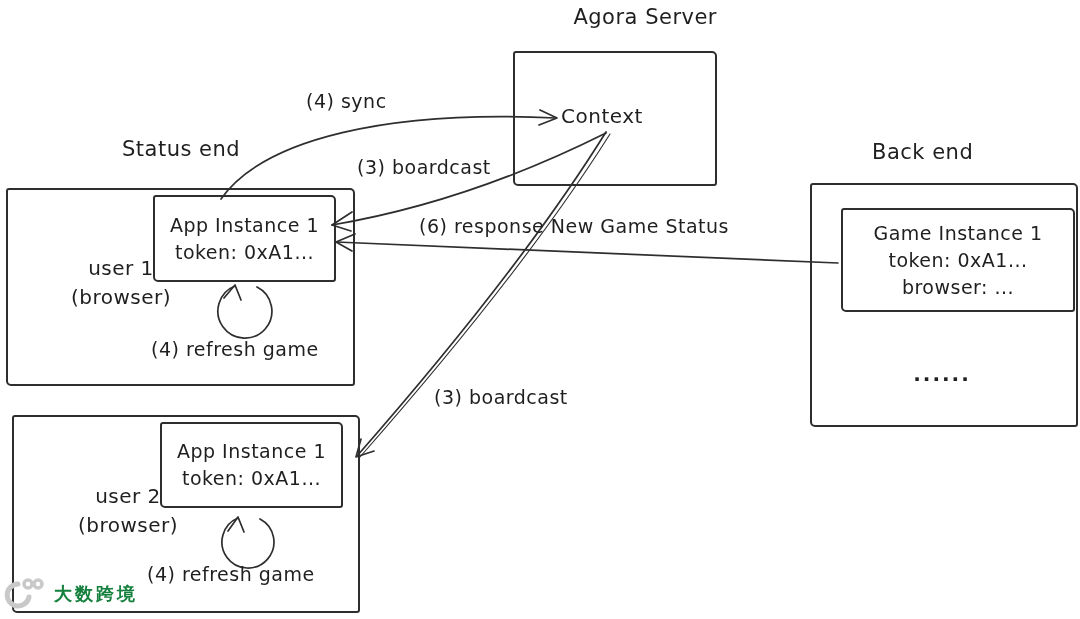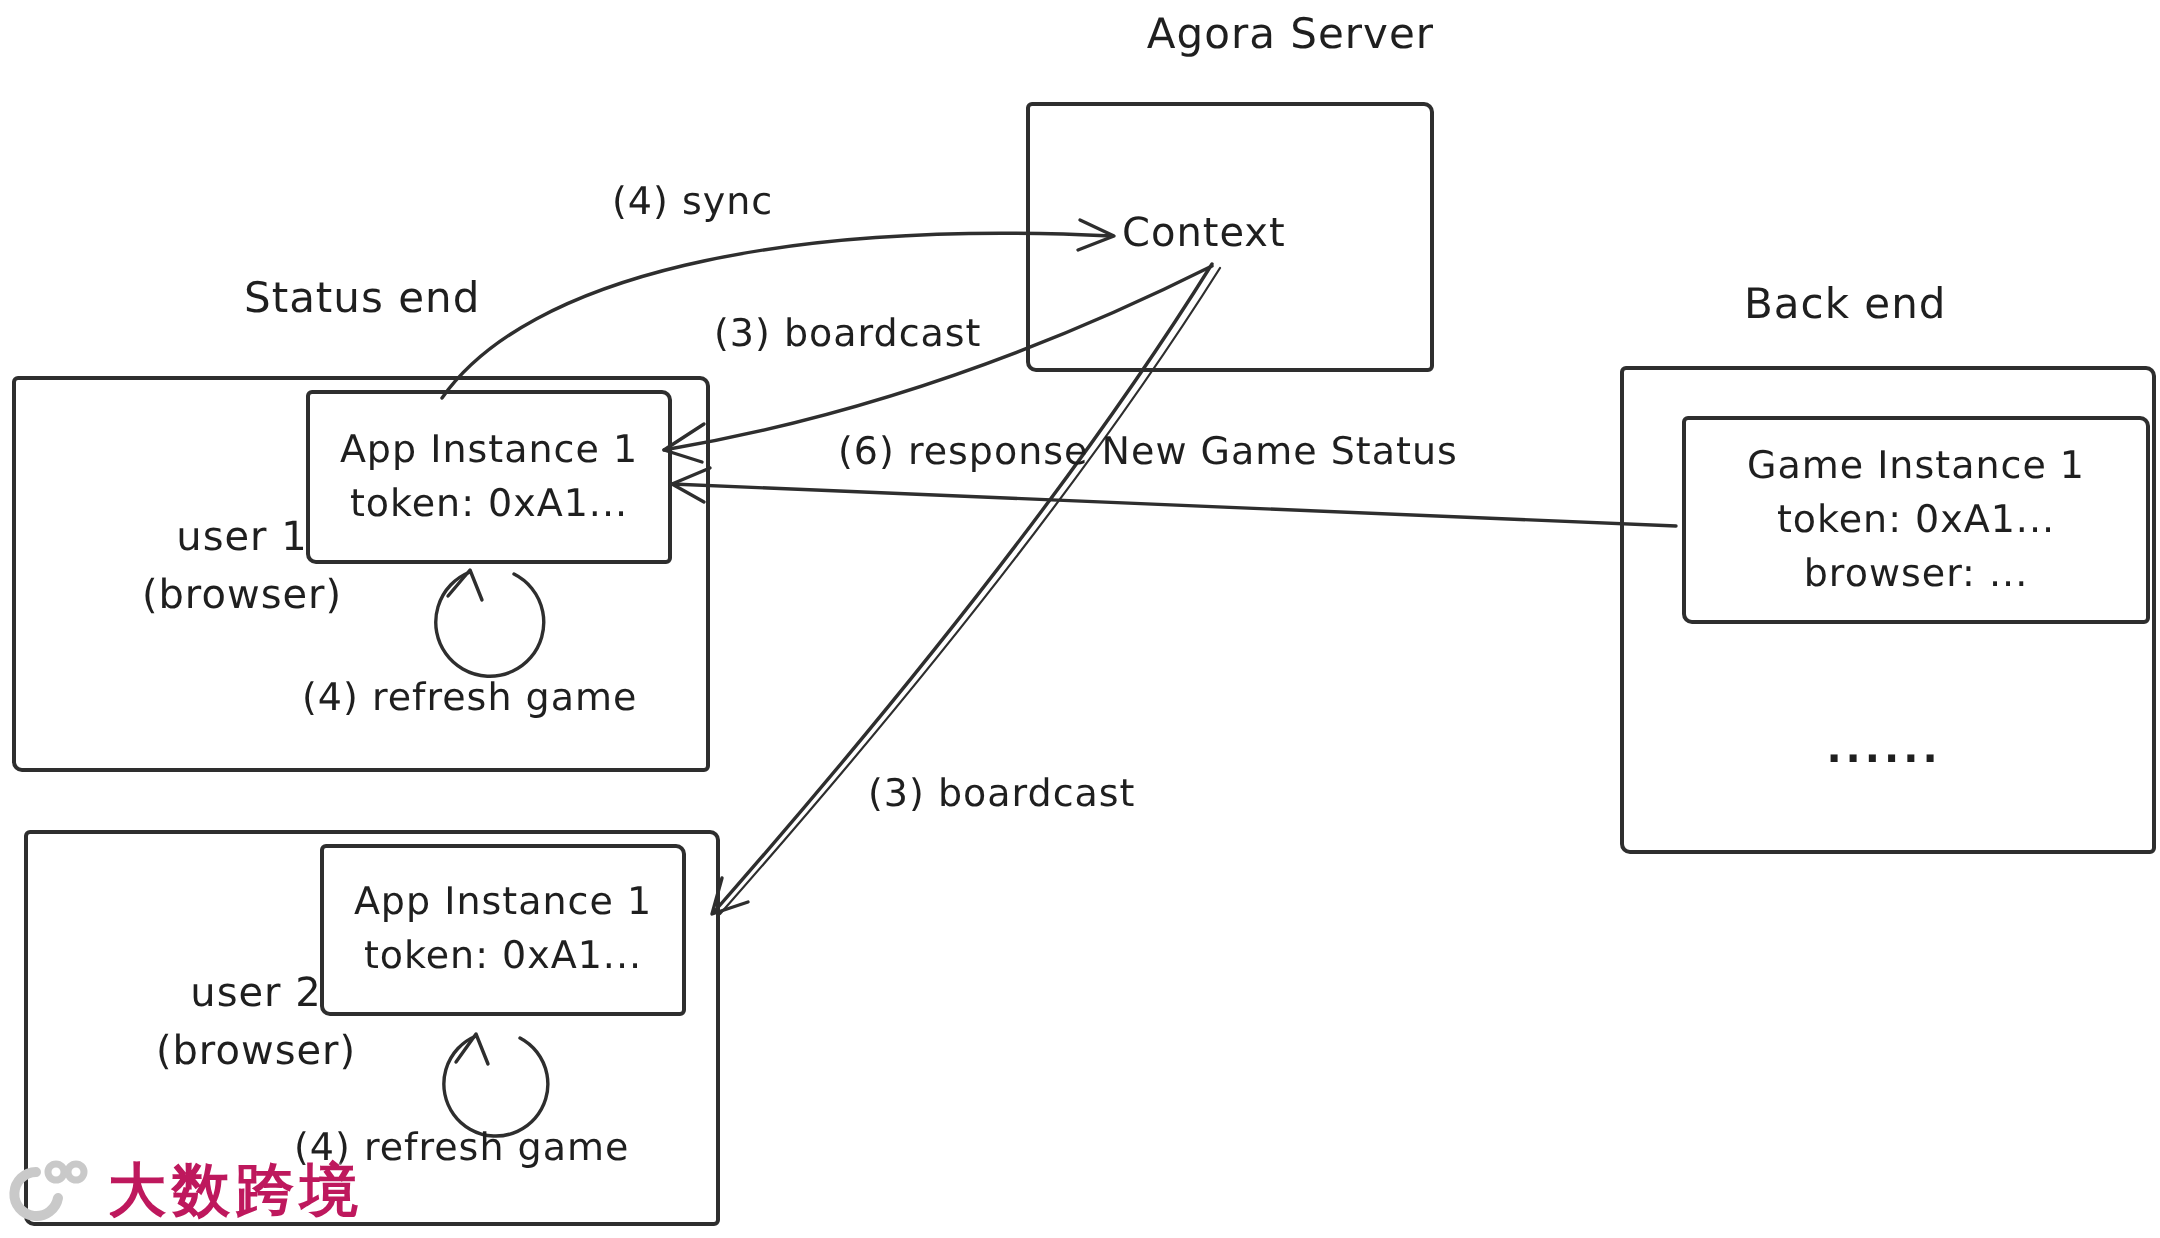--- a/index.html
+++ b/index.html
@@ -47,22 +47,22 @@
   .dots{
     position:absolute;text-align:center;
     font-size:20px;letter-spacing:2px;font-weight:bold;
   }
   #watermark{
     position:absolute;left:4px;top:576px;
     display:flex;align-items:center;gap:6px;
     z-index:10;
   }
   #watermark .wm-text{
-    font-size:29px;font-weight:bold;
-    color:#be185d;
+    font-size:18px;font-weight:bold;
+    color:#15803d;
     letter-spacing:3px;
     text-shadow:0 0 2px #ffffff, 0 0 1px #ffffff;
   }
 </style>
 </head>
 <body>
 
 <div id="stage">
 
   <svg class="edges" viewBox="0 0 1080 619" fill="none" stroke="#2e2e2e" stroke-width="1.7" stroke-linecap="round" stroke-linejoin="round">

